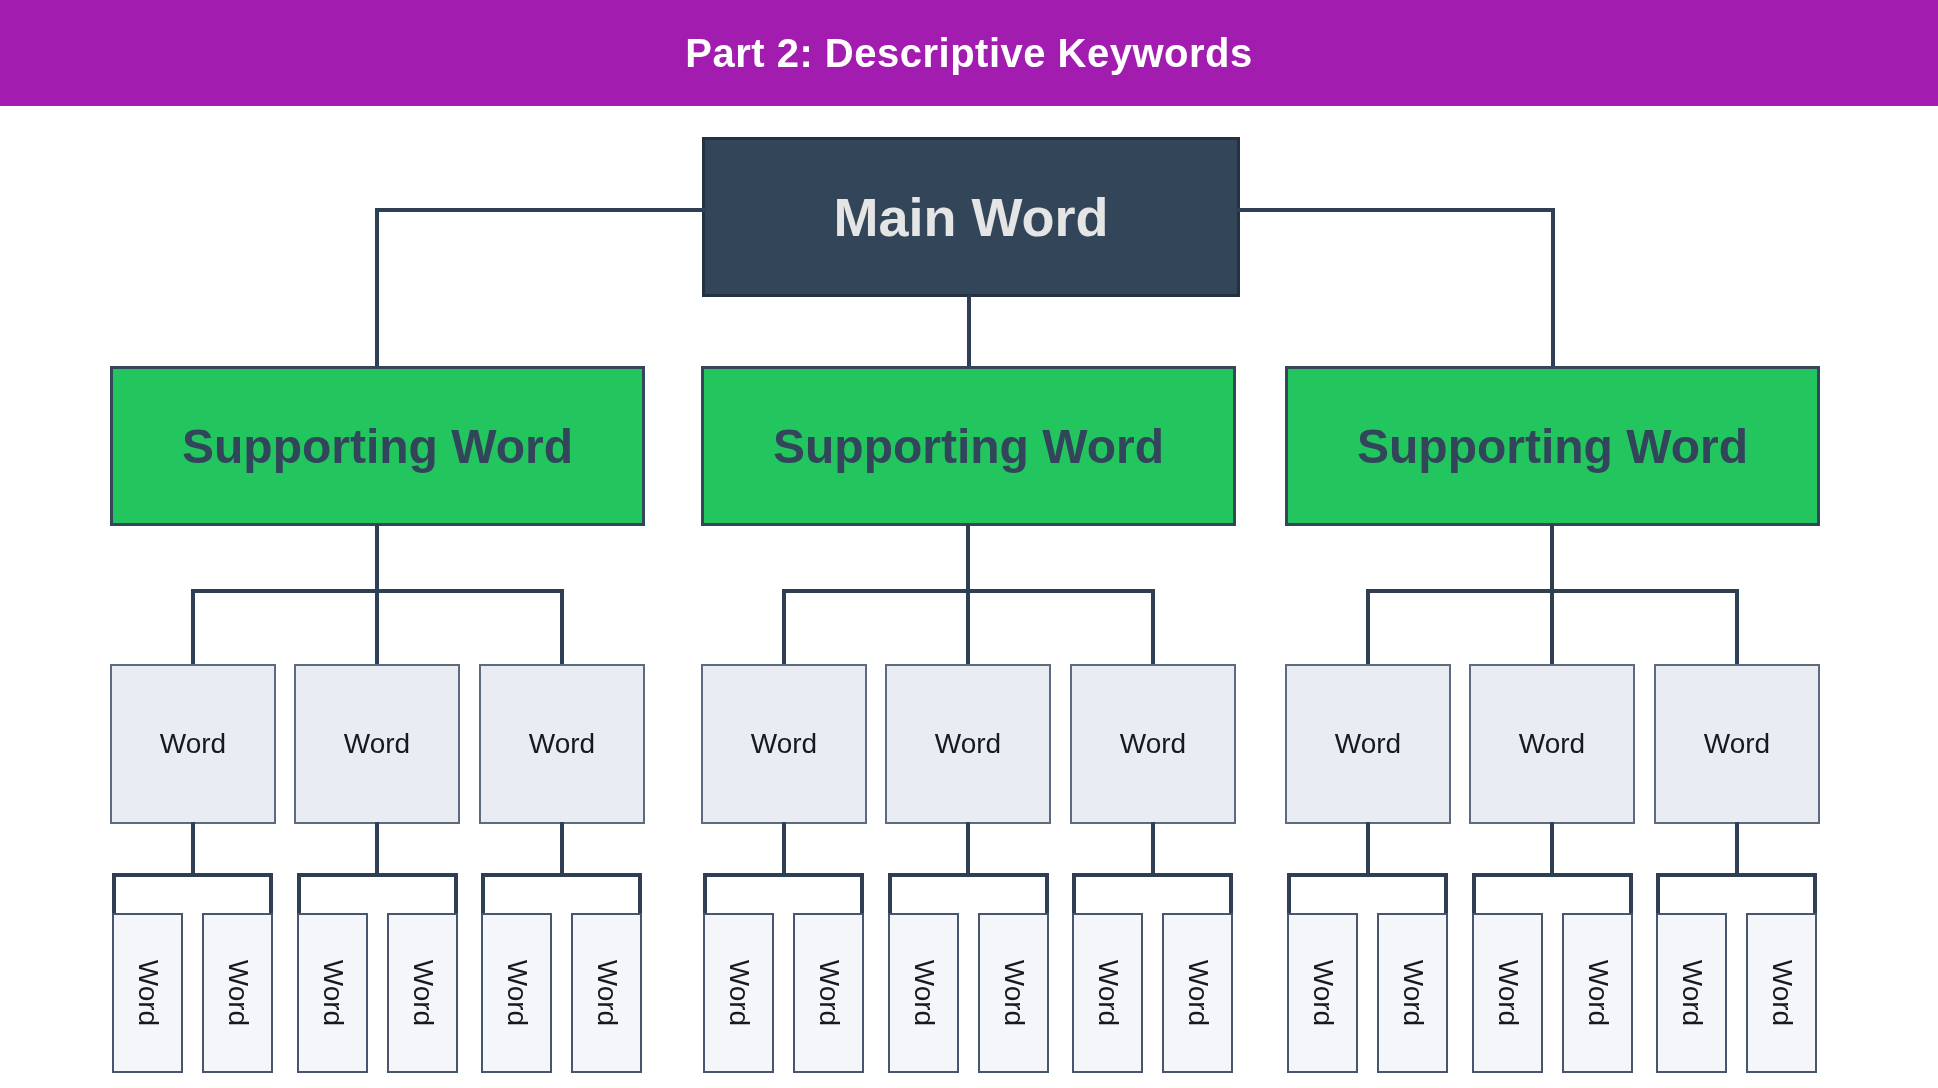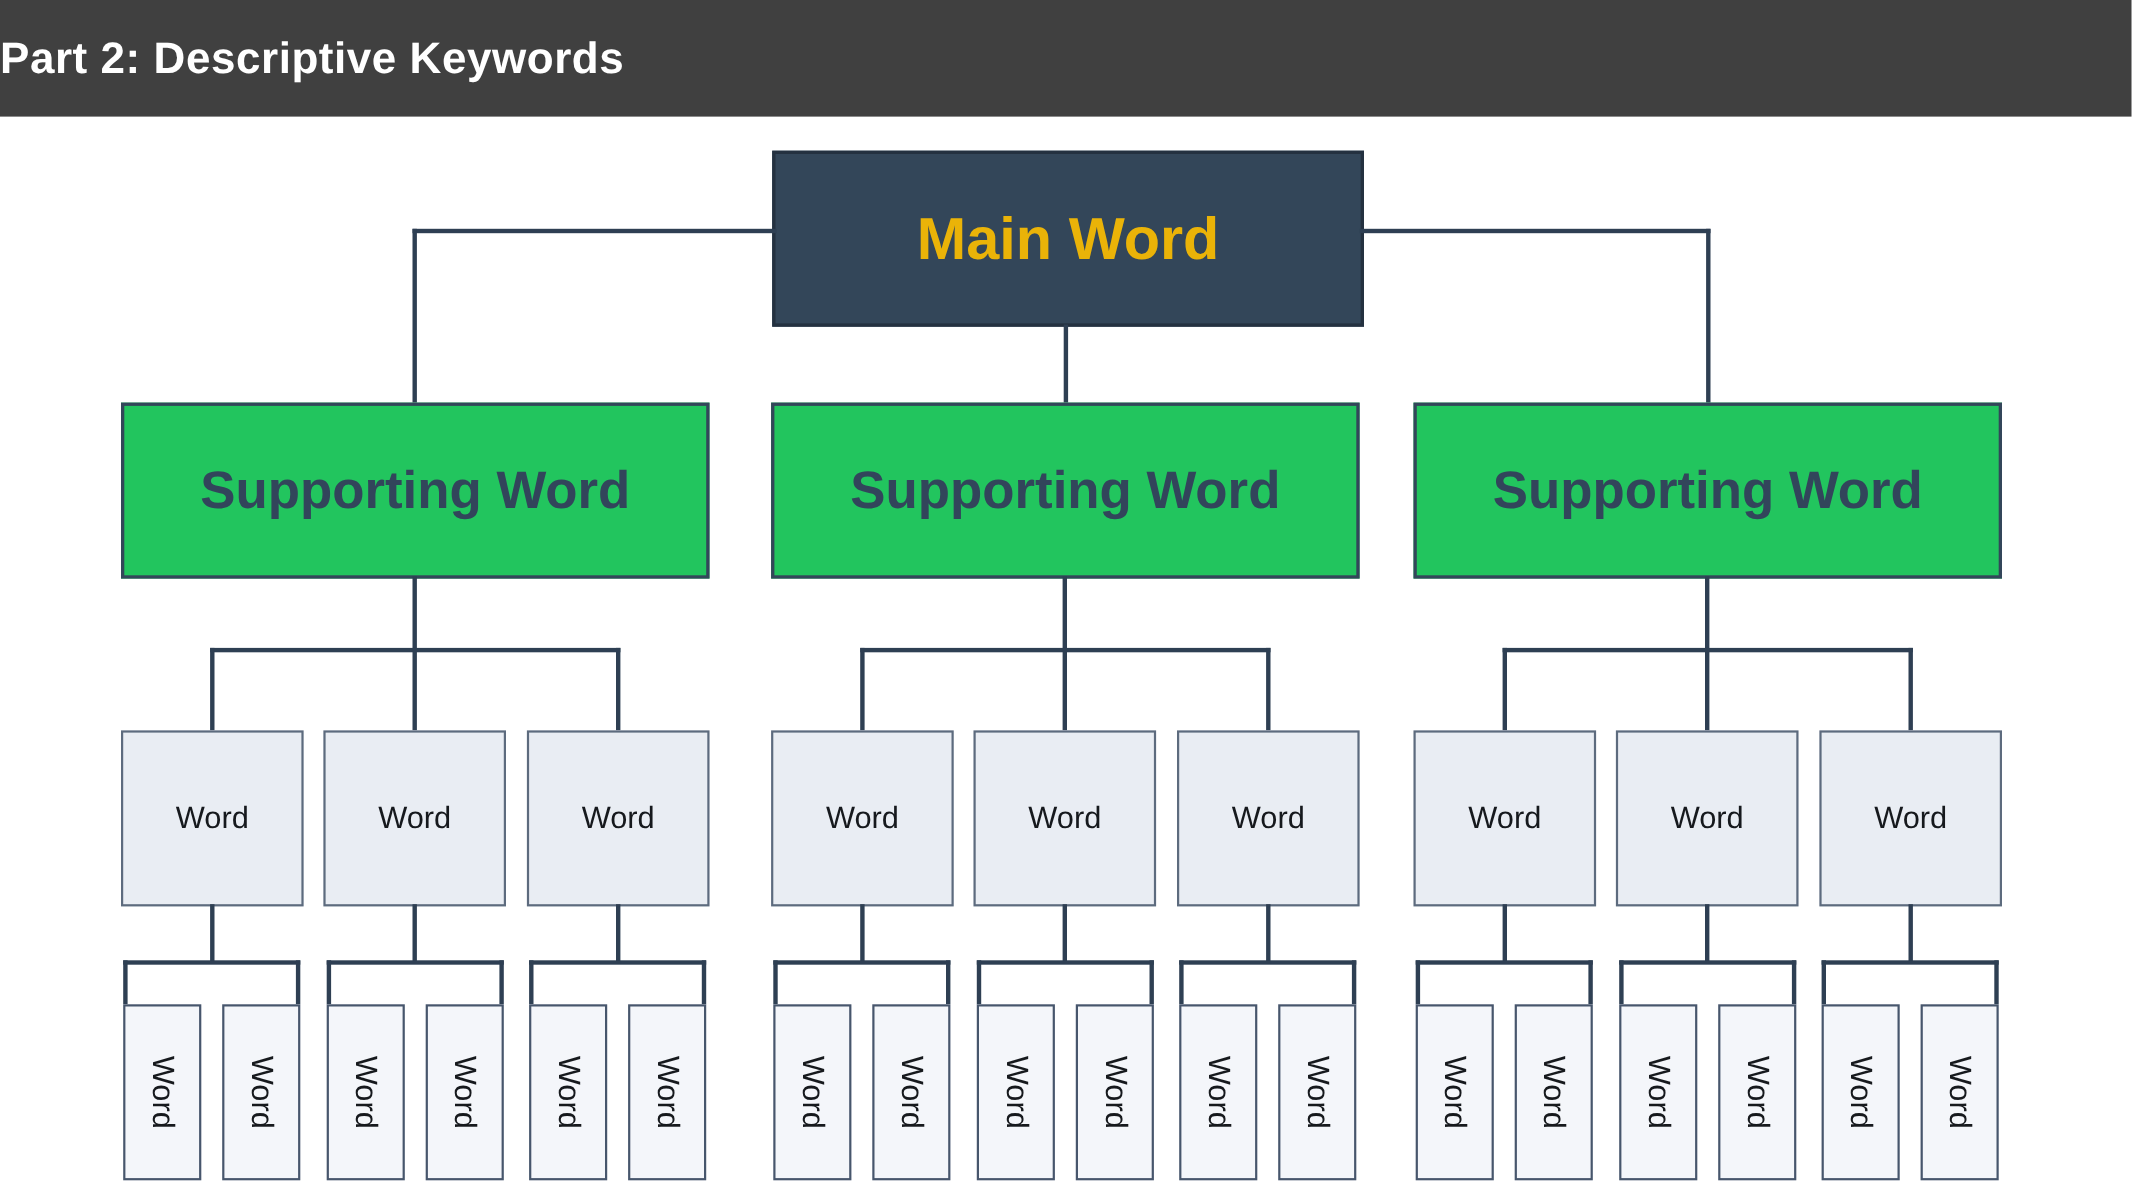--- a/index.html
+++ b/index.html
@@ -12,41 +12,41 @@
     height: 1088px;
     background: #ffffff;
     overflow: hidden;
   }
 
   
   .header-bar {
     position: absolute;
     left: 0; top: 0;
     width: 1938px; height: 106px;
-    background: #404040;
-    display: flex; align-items: center; 
+    background: #a21caf;
+    display: flex; align-items: center; justify-content: center;
   }
   .header-title {
     color: #ffffff;
     font-size: 40px;
     font-weight: 700;
     letter-spacing: 0.5px;
   }
 
   
   .main-box {
     position: absolute;
     left: 702px; top: 137px;
     width: 538px; height: 160px;
     background: #334659;
     border: 3px solid #243140;
     display: flex; align-items: center; justify-content: center;
   }
   .main-label {
-    color: #eab308;
+    color: #e5e5e5;
     font-size: 54px;
     font-weight: 700;
   }
 
   
   .line { position: absolute; background: #2e3f53; }
   .main-left-h  { left: 375px;  top: 208px; width: 331px; height: 4px; }
   .main-left-v  { left: 375px;  top: 208px; width: 4px;  height: 158px; }
   .main-right-h { left: 1236px; top: 208px; width: 319px; height: 4px; }
   .main-right-v { left: 1551px; top: 208px; width: 4px;  height: 158px; }

